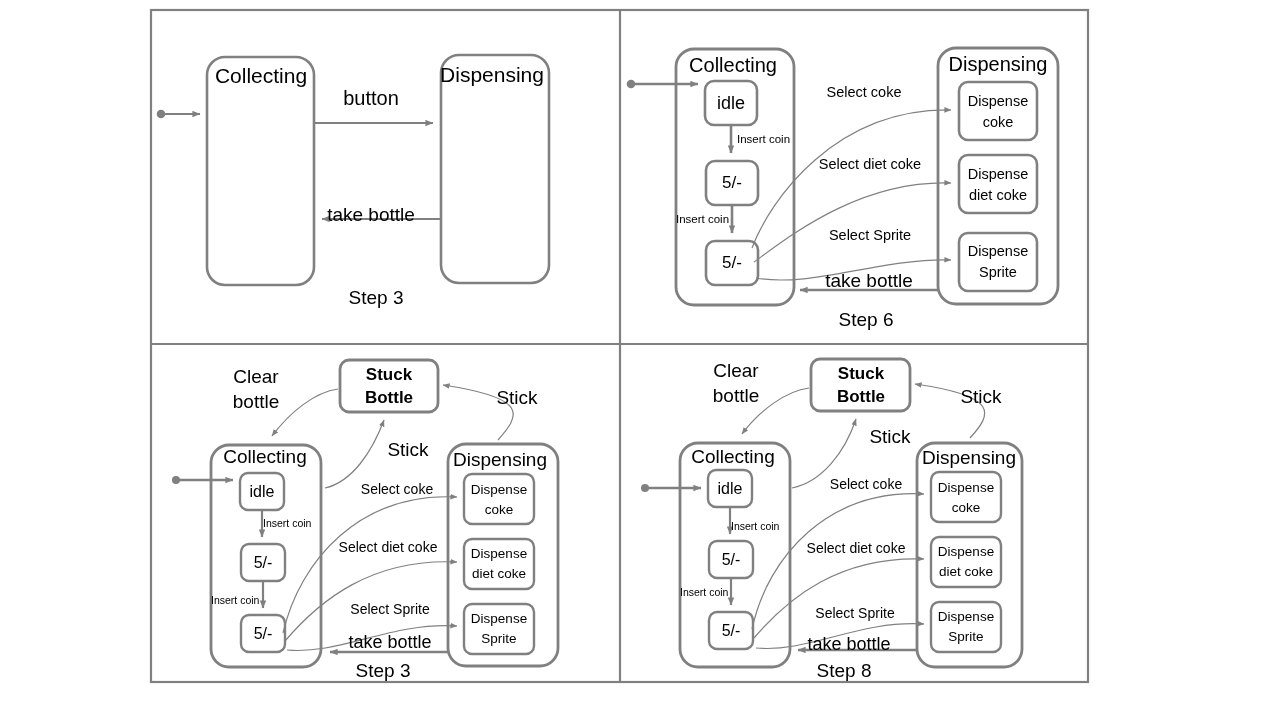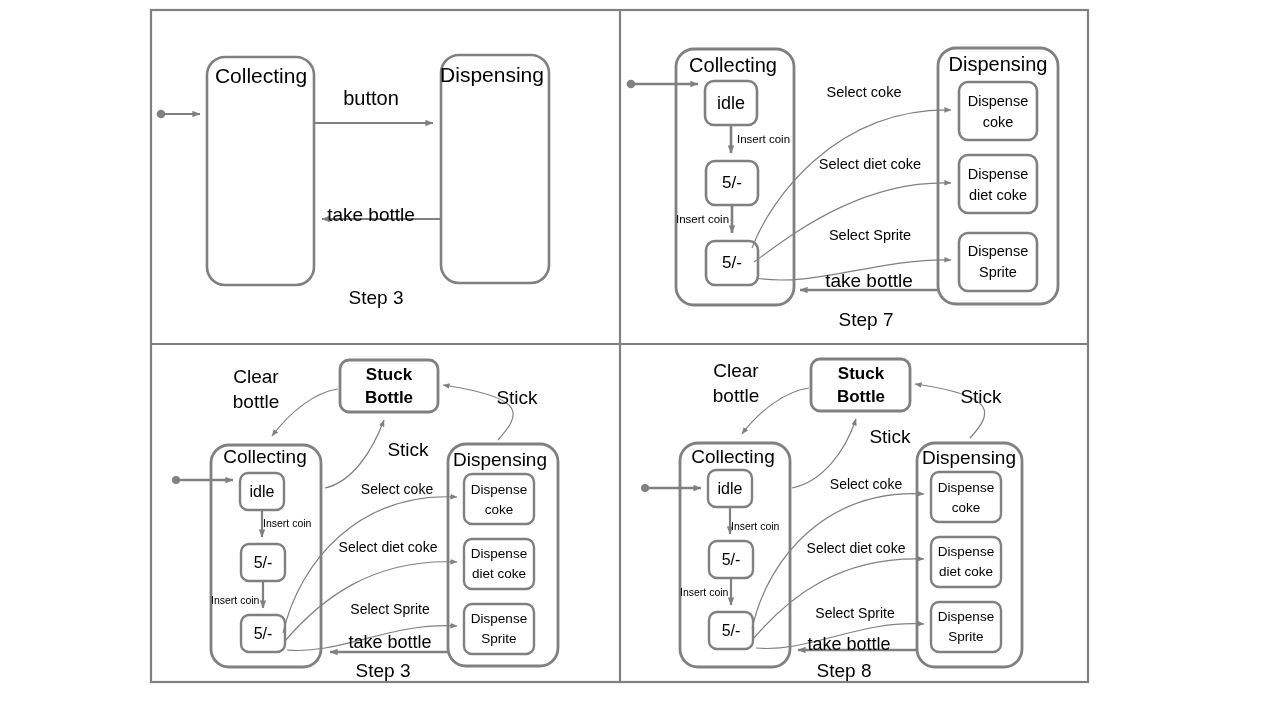--- a/index.html
+++ b/index.html
@@ -138,21 +138,21 @@
 <div class="txt ctr" style="left:998px;top:64px;font-size:20px;">Dispensing</div>
 <div class="txt ctr" style="left:731px;top:103px;font-size:18px;">idle</div>
 <div class="txt ctr" style="left:732px;top:183px;font-size:17px;">5/-</div>
 <div class="txt ctr" style="left:732px;top:263px;font-size:17px;">5/-</div>
 <div class="txt" style="left:737px;top:133px;font-size:11.5px;">Insert coin</div>
 <div class="txt" style="left:676px;top:213px;font-size:11.5px;">Insert coin</div>
 <div class="txt ctr" style="left:864px;top:93px;font-size:14.5px;">Select coke</div>
 <div class="txt ctr" style="left:870px;top:165px;font-size:14.5px;">Select diet coke</div>
 <div class="txt ctr" style="left:870px;top:236px;font-size:14.5px;">Select Sprite</div>
 <div class="txt ctr" style="left:869px;top:281px;font-size:19px;">take bottle</div>
-<div class="txt ctr" style="left:866px;top:320px;font-size:19px;">Step 7</div>
+<div class="txt ctr" style="left:866px;top:320px;font-size:19px;">Step 6</div>
 <div class="txt ctr" style="left:998px;top:102px;font-size:14.5px;">Dispense</div>
 <div class="txt ctr" style="left:998px;top:123px;font-size:14.5px;">coke</div>
 <div class="txt ctr" style="left:998px;top:175px;font-size:14.5px;">Dispense</div>
 <div class="txt ctr" style="left:998px;top:196px;font-size:14.5px;">diet coke</div>
 <div class="txt ctr" style="left:998px;top:252px;font-size:14.5px;">Dispense</div>
 <div class="txt ctr" style="left:998px;top:273px;font-size:14.5px;">Sprite</div>
 
 <div class="txt ctr" style="left:389px;top:375px;font-size:17px;font-weight:bold;">Stuck</div>
 <div class="txt ctr" style="left:389px;top:398px;font-size:17px;font-weight:bold;">Bottle</div>
 <div class="txt ctr" style="left:256px;top:377px;font-size:19px;">Clear</div>

